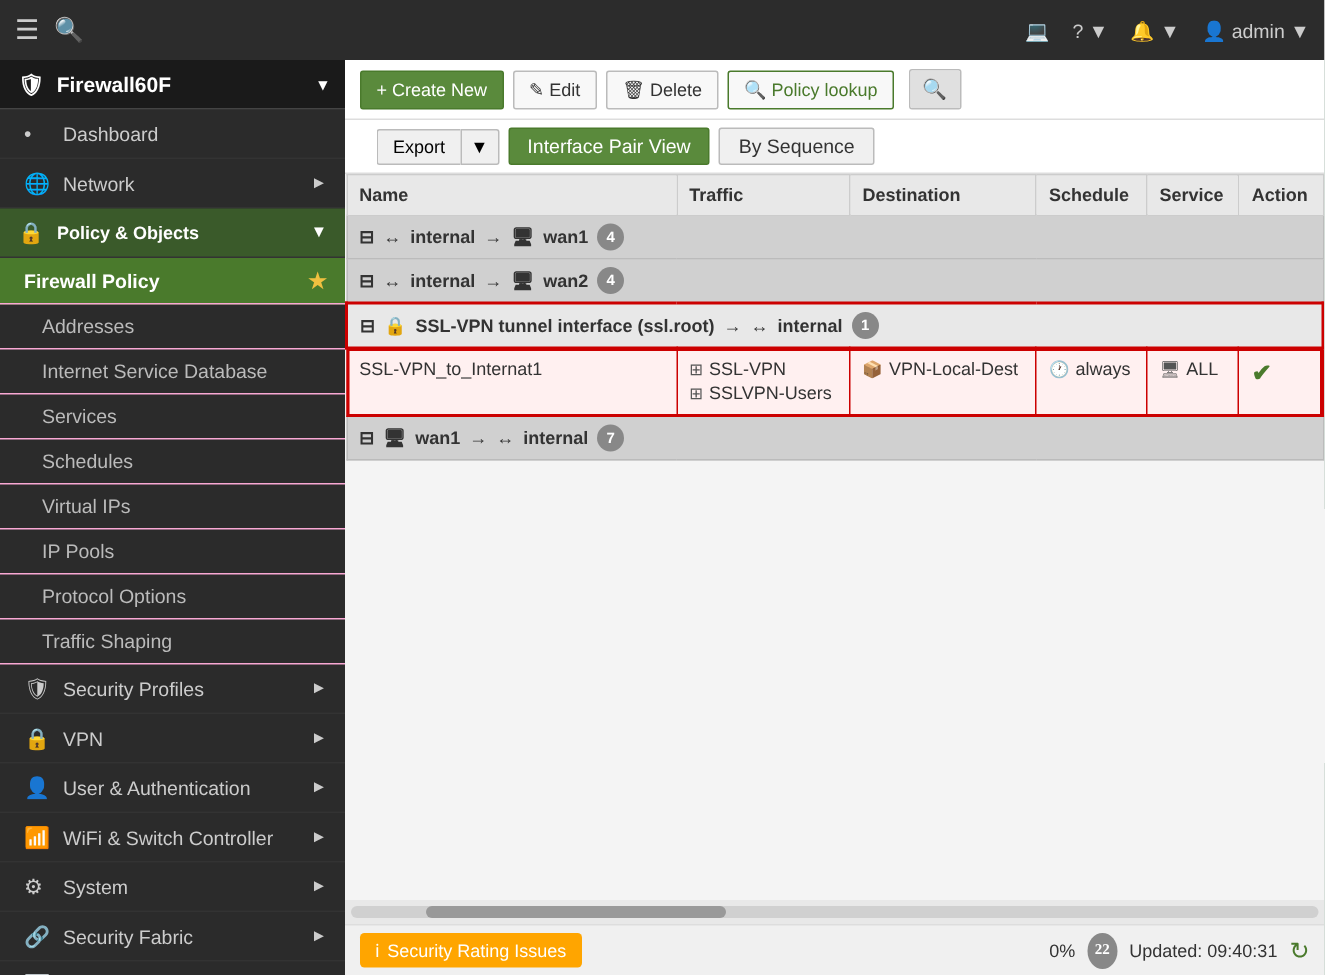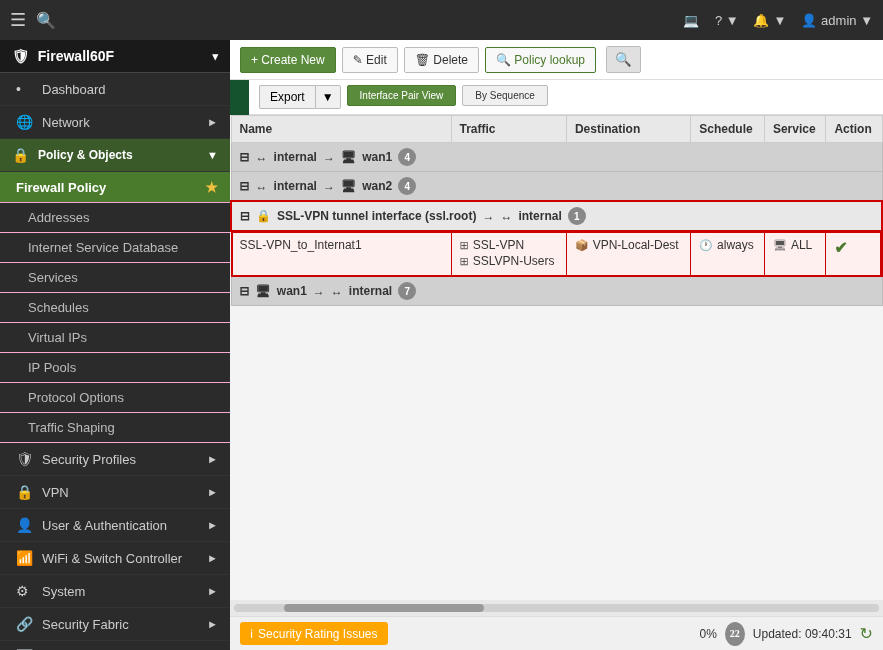--- a/index.html
+++ b/index.html
@@ -100,33 +100,32 @@
     .btn-green { background: #5a8a3c; color: #fff; border-color: #4a7a2c; }
     .btn-lookup { border-color: #4a7a2c; color: #4a7a2c; }
     .search-bar { display: flex; align-items: center; border: 1px solid #bbb; border-radius: 2px; overflow: hidden; margin-left: 4px; }
     .search-bar input { border: none; outline: none; padding: 5px 8px; font-size: 12px; width: 180px; }
     .search-bar-btn { background: #e0e0e0; border: none; padding: 5px 8px; cursor: pointer; }
 
     
     .sub-toolbar {
       background: #fff;
       border-bottom: 1px solid #ddd;
-      padding: 5px 10px;
-      display: flex;
-      align-items: flex-start;
+      padding: 5px 21px;
+      display: flex;
+      align-items: flex-end;
       gap: 6px;
       flex-shrink: 0;
-      margin-left: 19px;
     }
     .tab-btn {
       padding: 4px 12px;
       border: 1px solid #bbb;
       background: #f0f0f0;
       cursor: pointer;
-      font-size: 10px;
+      font-size: 13px;
       border-radius: 2px;
       color: #333;
     }
     .tab-btn.active-tab { background: #5a8a3c; color: #fff; border-color: #4a7a2c; }
     .export-btn { display: flex; align-items: center; gap: 0; }
     .export-main { padding: 4px 10px; border: 1px solid #bbb; background: #f0f0f0; cursor: pointer; font-size: 12px; border-right: none; border-radius: 2px 0 0 2px; }
     .export-arrow { padding: 4px 6px; border: 1px solid #bbb; background: #f0f0f0; cursor: pointer; font-size: 12px; border-radius: 0 2px 2px 0; }
 
     
     .table-area { flex: 1; overflow-y: auto; background: #f4f4f4; }

